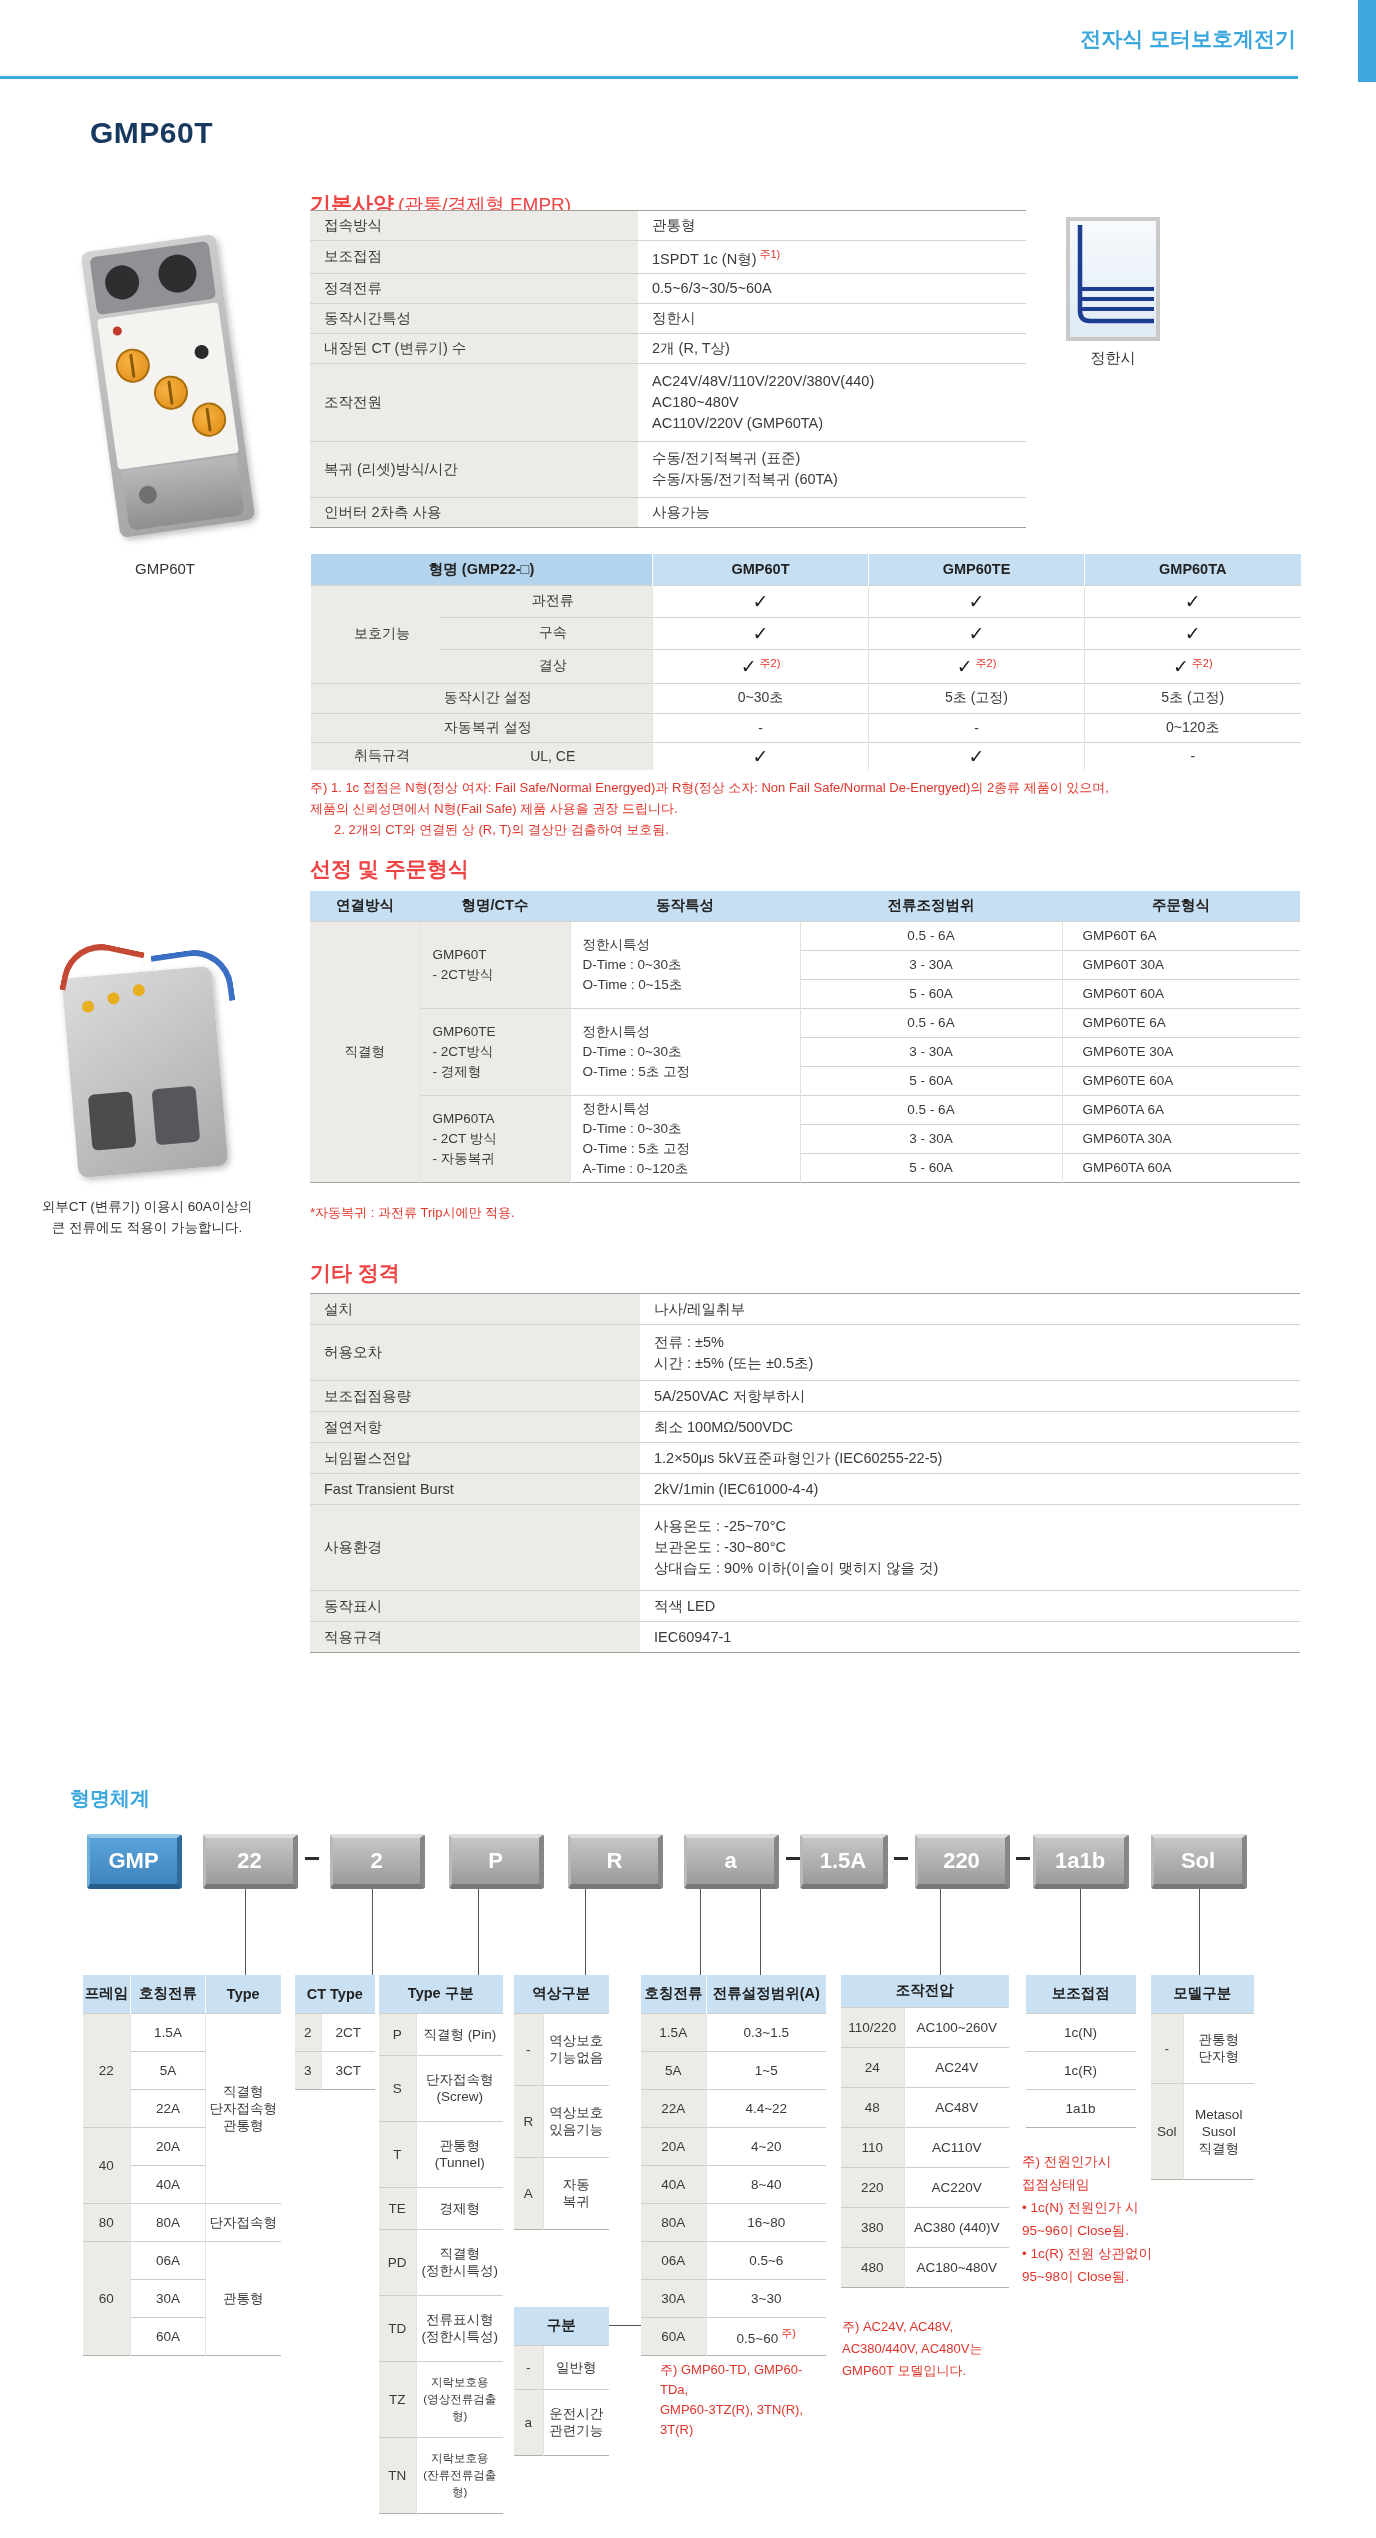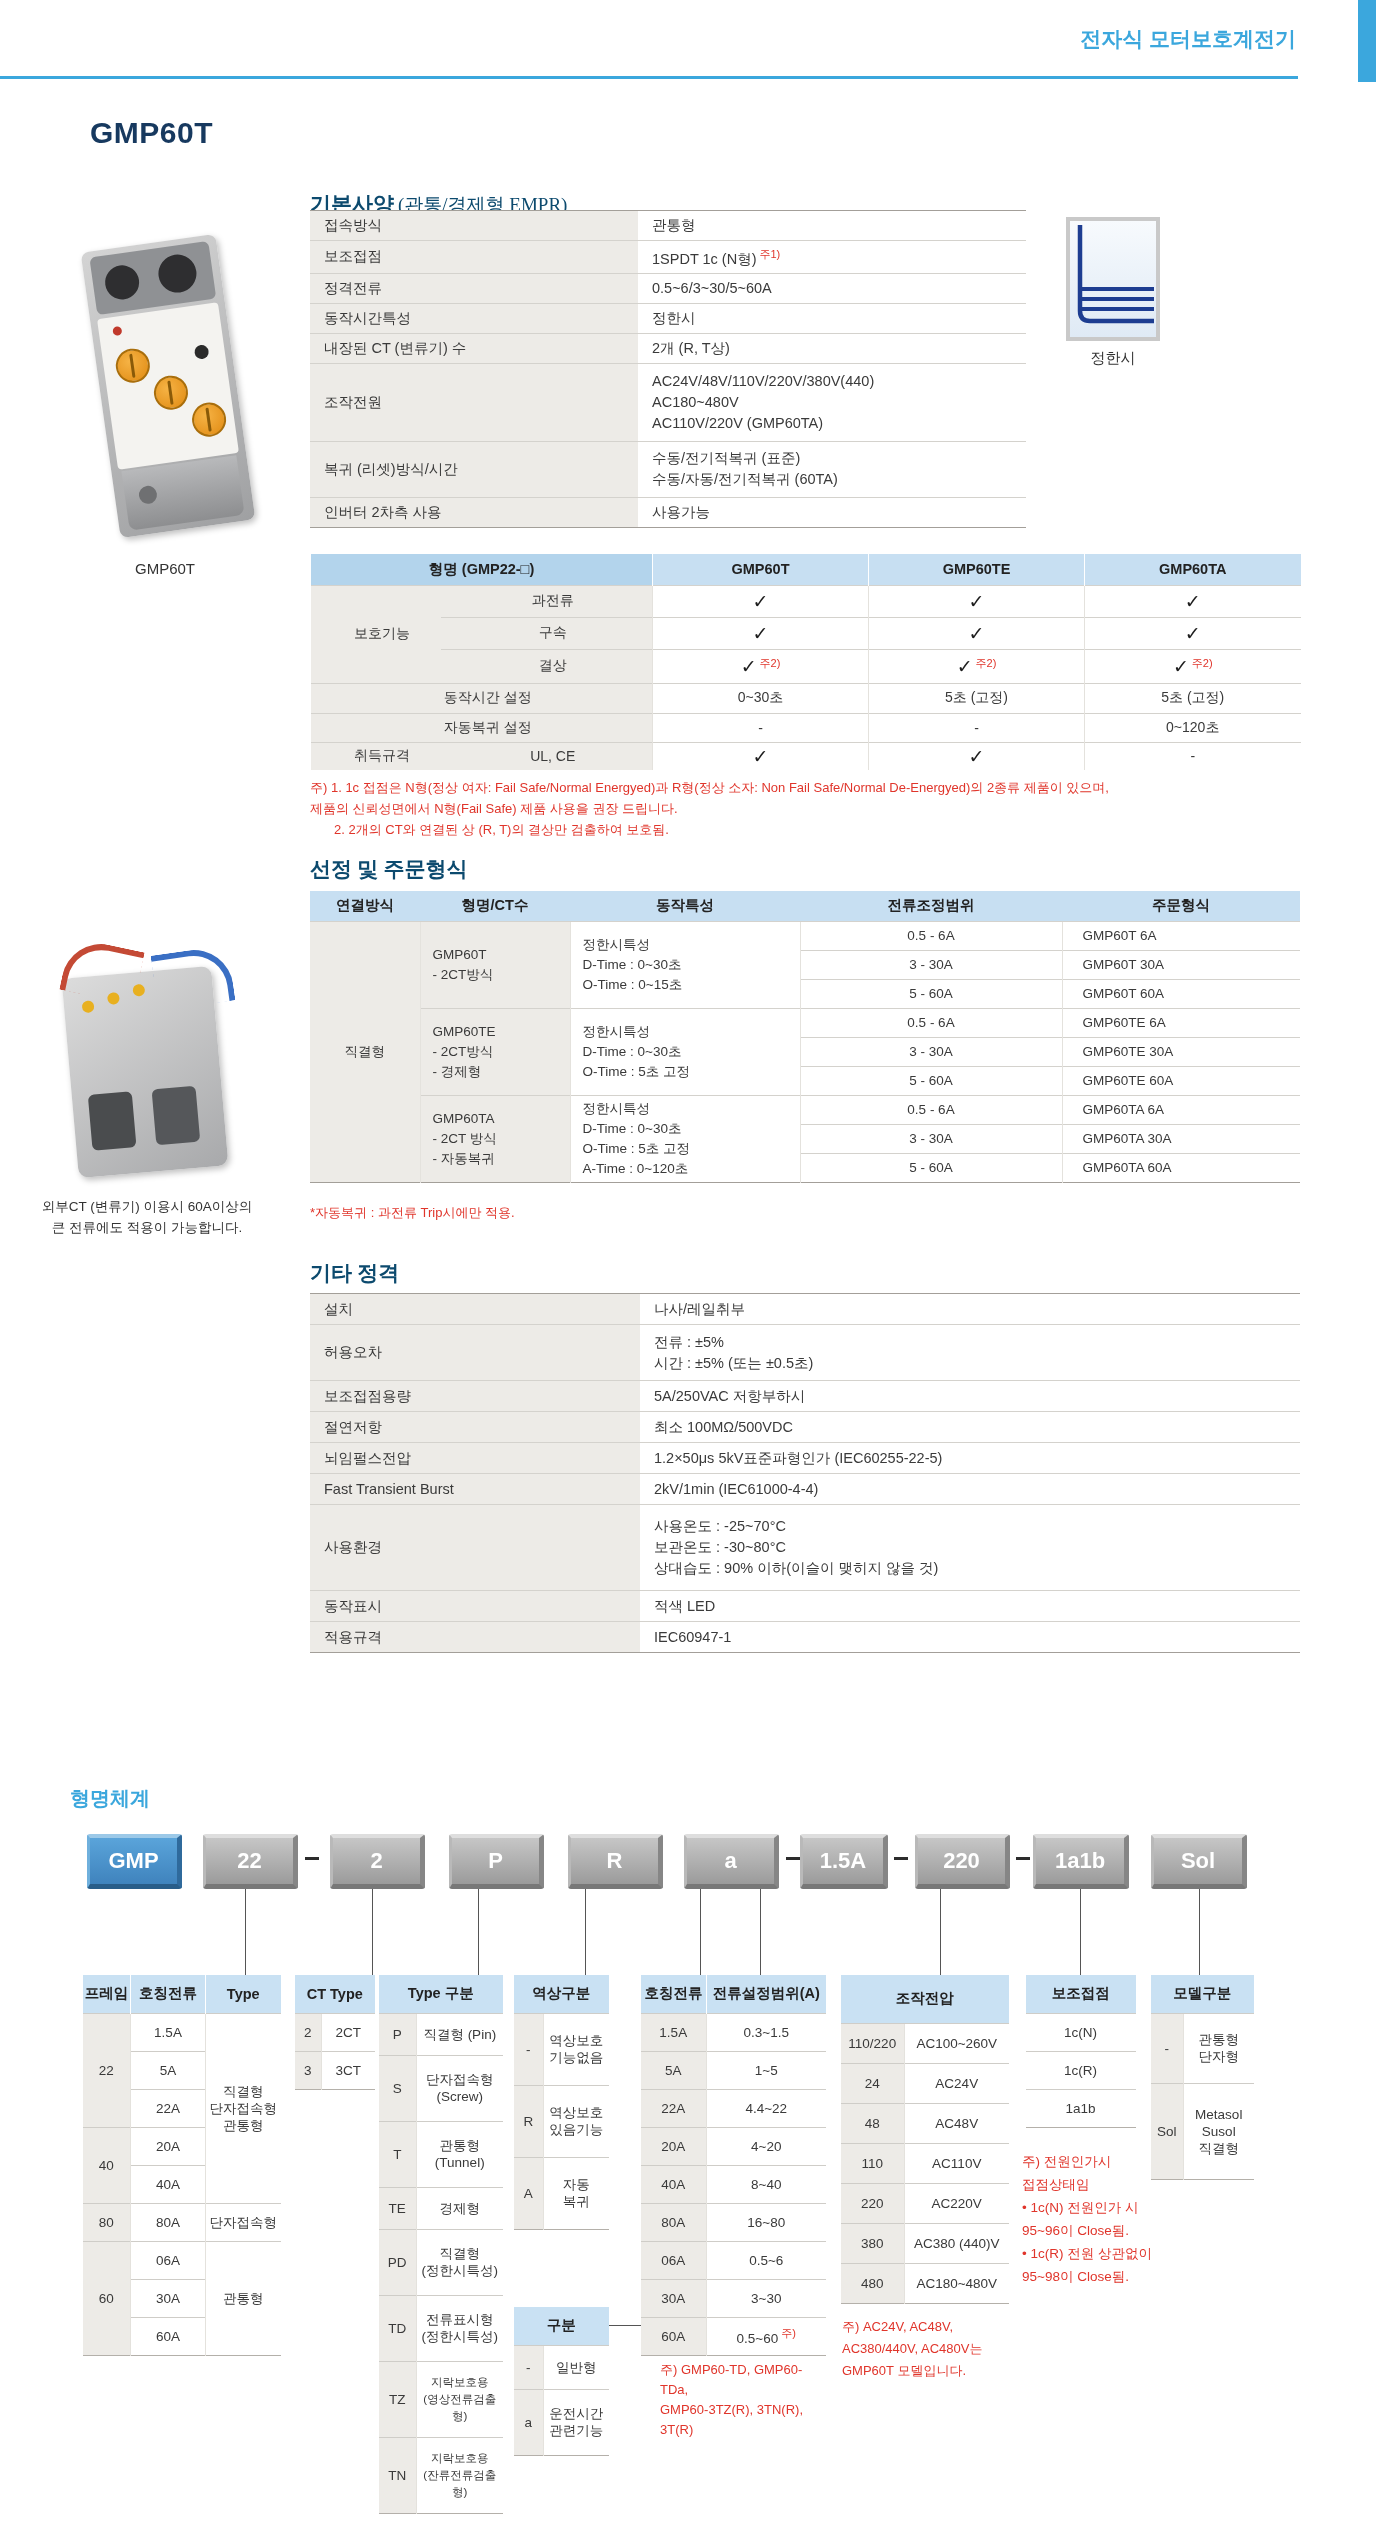--- a/index.html
+++ b/index.html
@@ -8,21 +8,21 @@
   .abs{position:absolute;}
   .red{color:#E0352B;}
   .ml{white-space:pre-line;}
 
   
   .topline{position:absolute;left:0;top:76px;width:1298px;height:3px;background:#3BA7DD;}
   .sidetab{position:absolute;left:1358px;top:0;width:18px;height:82px;background:#3BA7DD;}
   .hdr-title{position:absolute;top:25px;right:80px;font-size:21px;font-weight:bold;color:#3BA7DD;}
   .doc-title{position:absolute;left:90px;top:116px;font-size:30px;font-weight:bold;color:#17395F;letter-spacing:.5px;}
 
-  .sec{font-size:21px;font-weight:bold;color:#0c4a6e;font-family:Liberation Serif, serif;}
+  .sec{font-size:21px;font-weight:bold;color:#ef4444;}
   .sec .sub{font-weight:normal;font-size:19px;margin-left:4px;}
   .sec2{font-size:20px;font-weight:bold;color:#3BA7DD;}
 
   table{border-collapse:collapse;table-layout:fixed;}
   .k{background:#EDEBE7;}
 
   
   .spec{border-top:1px solid #a39f99;border-bottom:1px solid #a39f99;}
   .spec td{border-top:1px solid #d4d2cd;font-size:14.5px;padding:3px 14px;vertical-align:middle;line-height:21px;}
   .spec tr.r0 td{border-top:none;}
@@ -608,21 +608,21 @@
   <div class="abs notes ml" style="left:660px;top:2360px;width:160px;line-height:20px;">주) GMP60-TD, GMP60-TDa,
 GMP60-3TZ(R), 3TN(R),
 3T(R)</div>
 
   <table class="abs bt" style="left:840px;top:1975px;width:168px;">
     <colgroup>
         <col style="width:64px">
         <col style="width:104px">
       </colgroup>
     <tbody>
-        <tr style="height:48px">
+        <tr style="height:32px">
           <th class="fl" colspan="2">조작전압</th>
         </tr>
     <tr style="height:40px">
           <td class="k fl">110/220</td>
           <td>AC100~260V</td>
         </tr>
     <tr style="height:40px">
           <td class="k fl">24</td>
           <td>AC24V</td>
         </tr>

